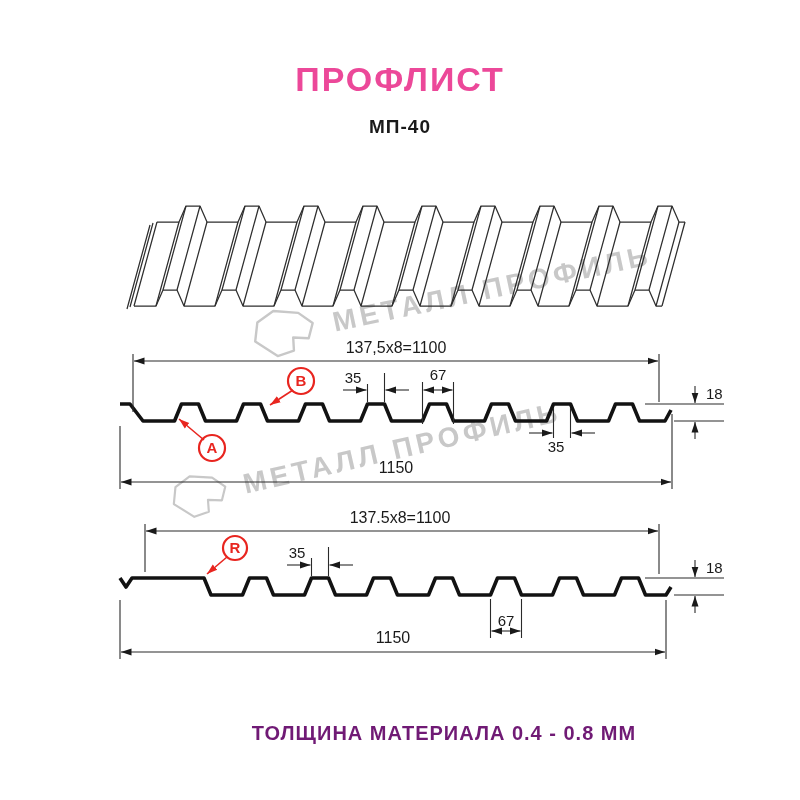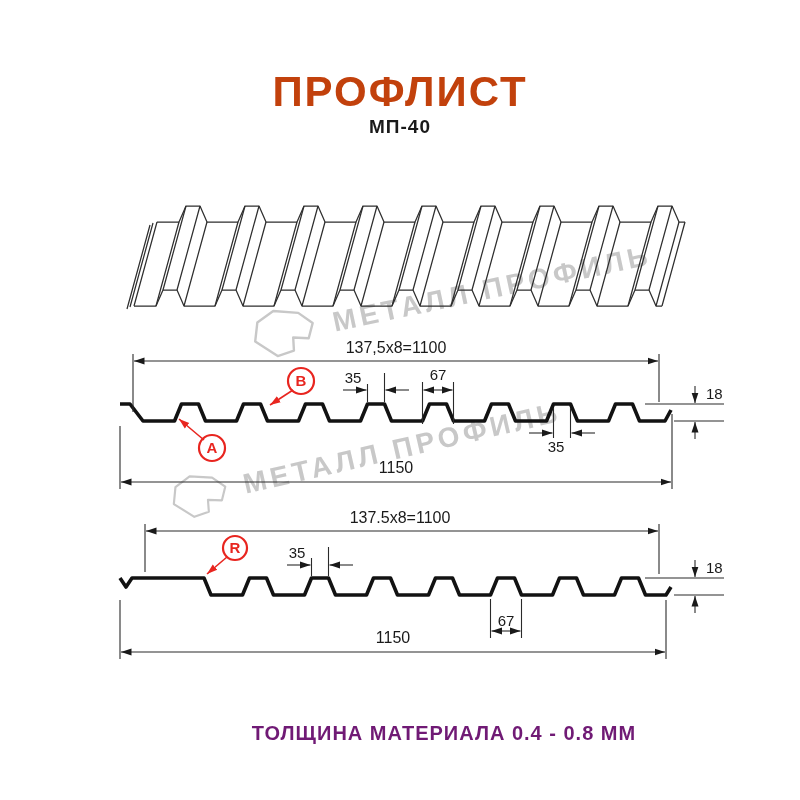--- a/index.html
+++ b/index.html
@@ -1,19 +1,19 @@
 <!DOCTYPE html>
 <html><head>
 <meta charset="utf-8">
 <style>
   html,body{margin:0;padding:0;background:#ffffff;}
   body{width:800px;height:800px;position:relative;overflow:hidden;
        font-family:"Liberation Sans",sans-serif;color:#151515;}
   .abs{position:absolute;left:0;width:800px;text-align:center;}
-  .title{top:68px;font-size:42px;font-weight:bold;letter-spacing:2px;color:#c2410c;}
+  .title{top:60px;font-size:34px;font-weight:bold;letter-spacing:2px;color:#ec4899;}
   .subtitle{top:116px;font-size:19px;font-weight:bold;letter-spacing:1px;color:#1a1a1a;}
   .footer{top:722px;font-size:20px;font-weight:bold;letter-spacing:1px;color:#701a75;padding-left:44px;}
   svg{position:absolute;top:0;left:0;}
   svg text{font-family:"Liberation Sans",sans-serif;fill:#1a1a1a;}
   .profile{fill:none;stroke:#121212;stroke-width:3.6px;stroke-linejoin:round;}
   .thin{stroke:#2a2a2a;stroke-width:1.1px;fill:none;}
   .sheet3d{stroke:#2e2e2e;stroke-width:1.25px;fill:none;stroke-linejoin:round;}
   .dimtext{font-size:16px;}
   .smalldim{font-size:15px;}
   .red{stroke:#e8251f;fill:none;stroke-width:2.2px;}

